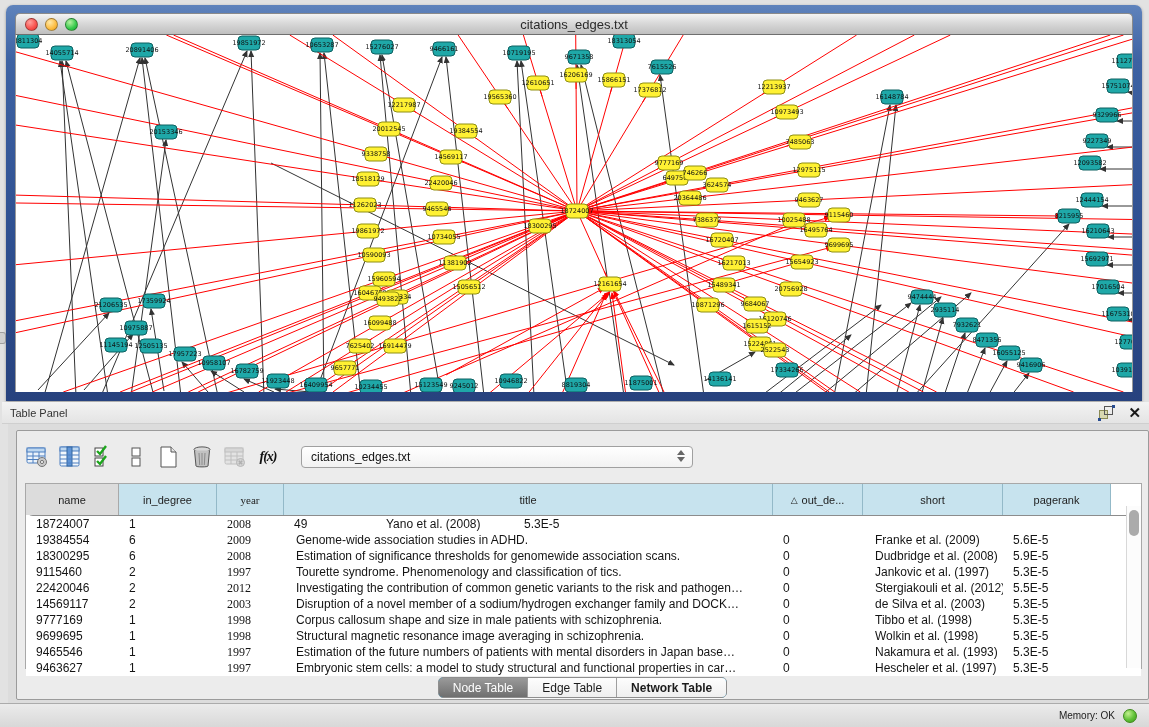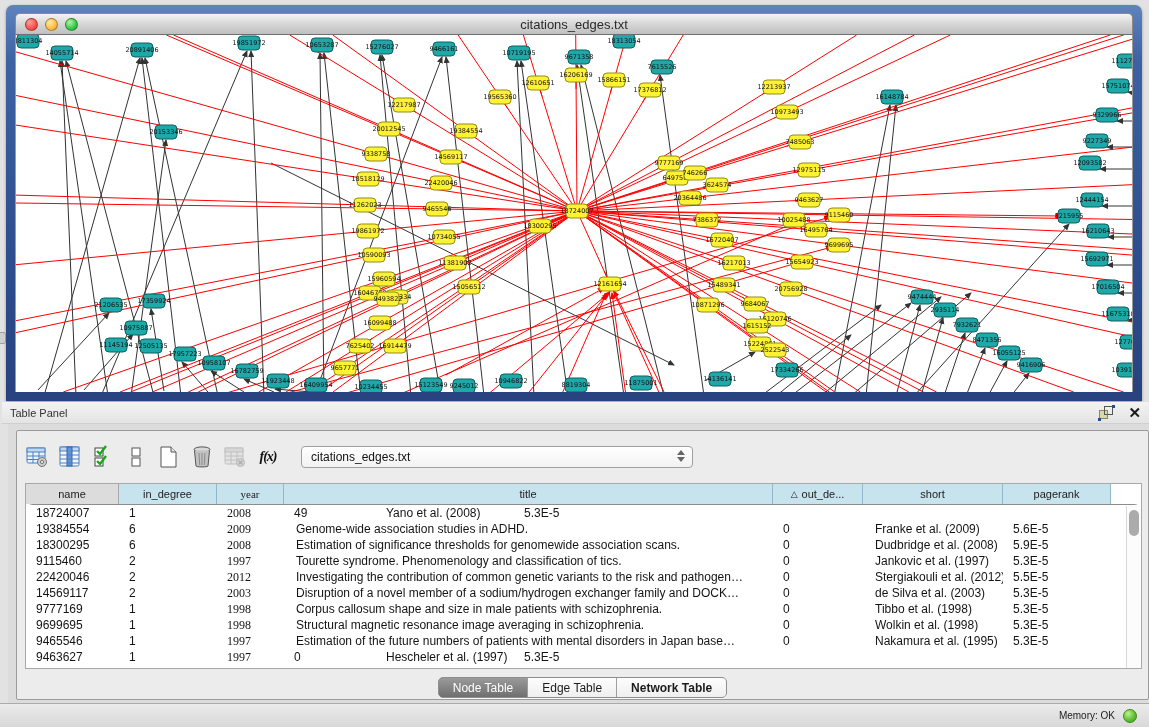--- a/index.html
+++ b/index.html
@@ -88,21 +88,21 @@
   .tbl-select .arrows { position:absolute; right:7px; top:3px; display:flex; flex-direction:column; gap:2px; }
   .tbl-select .arrows i { display:block; width:0; height:0; border-left:4px solid transparent; border-right:4px solid transparent; }
   .tbl-select .arrows .up { border-bottom:5px solid #666; }
   .tbl-select .arrows .dn { border-top:5px solid #666; }
 
   
   .tbl-wrap {
     position:absolute; left:8px; top:52px; width:1117px; height:186px;
     background:#FFFFFF; border:1px solid #A8A8A8;
   }
-  .tbl-header { display:flex; height:21px; border-bottom:1px solid #8C8C8C; background:#C7E3EE;border-radius:7px; }
+  .tbl-header { display:flex; height:32px; border-bottom:1px solid #8C8C8C; background:#C7E3EE;border-radius:7px; }
   .th {
     font-size:11px; color:#222; display:flex; align-items:center; justify-content:center;
     border-right:1px solid #93B9C8; background:#C7E3EE; overflow:hidden; white-space:nowrap;
   }
   .th.name-col { background:#DCDCDC; border-right:1px solid #A9A9A9; }
   .th .sort-tri { font-size:9px; margin-right:4px; color:#222; }
   .th.filler { background:#FFFFFF; border-right:none; flex:1; }
   .col-0{width:93px;} .col-1{width:98px;} .col-2{width:67px;font-family:Liberation Serif, serif;} .col-3{width:489px;}
   .col-4{width:90px;} .col-5{width:140px;align-items:center;} .col-6{width:108px;}
   .tbl-rows { position:relative; }
@@ -956,27 +956,28 @@
             <div class="td col-4">0</div>
             <div class="td col-5">Wolkin et al. (1998)</div>
             <div class="td col-6">5.3E-5</div>
           </div>
           <div class="trow">
             <div class="td col-0">9465546</div>
             <div class="td col-1">1</div>
             <div class="td col-2">1997</div>
             <div class="td col-3">Estimation of the future numbers of patients with mental disorders in Japan base…</div>
             <div class="td col-4">0</div>
-            <div class="td col-5">Nakamura et al. (1995)</div>
+            <div class="td col-5">Nakamura et al. (1993)</div>
             <div class="td col-6">5.3E-5</div>
           </div>
           <div class="trow">
             <div class="td col-0">9463627</div>
             <div class="td col-1">1</div>
             <div class="td col-2">1997</div>
+            <div class="td col-3">Embryonic stem cells: a model to study structural and functional properties in car…</div>
             <div class="td col-4">0</div>
             <div class="td col-5">Hescheler et al. (1997)</div>
             <div class="td col-6">5.3E-5</div>
           </div>
         </div>
       <div class="vscroll">
         <div class="vthumb"></div>
       </div>
     </div>
 

